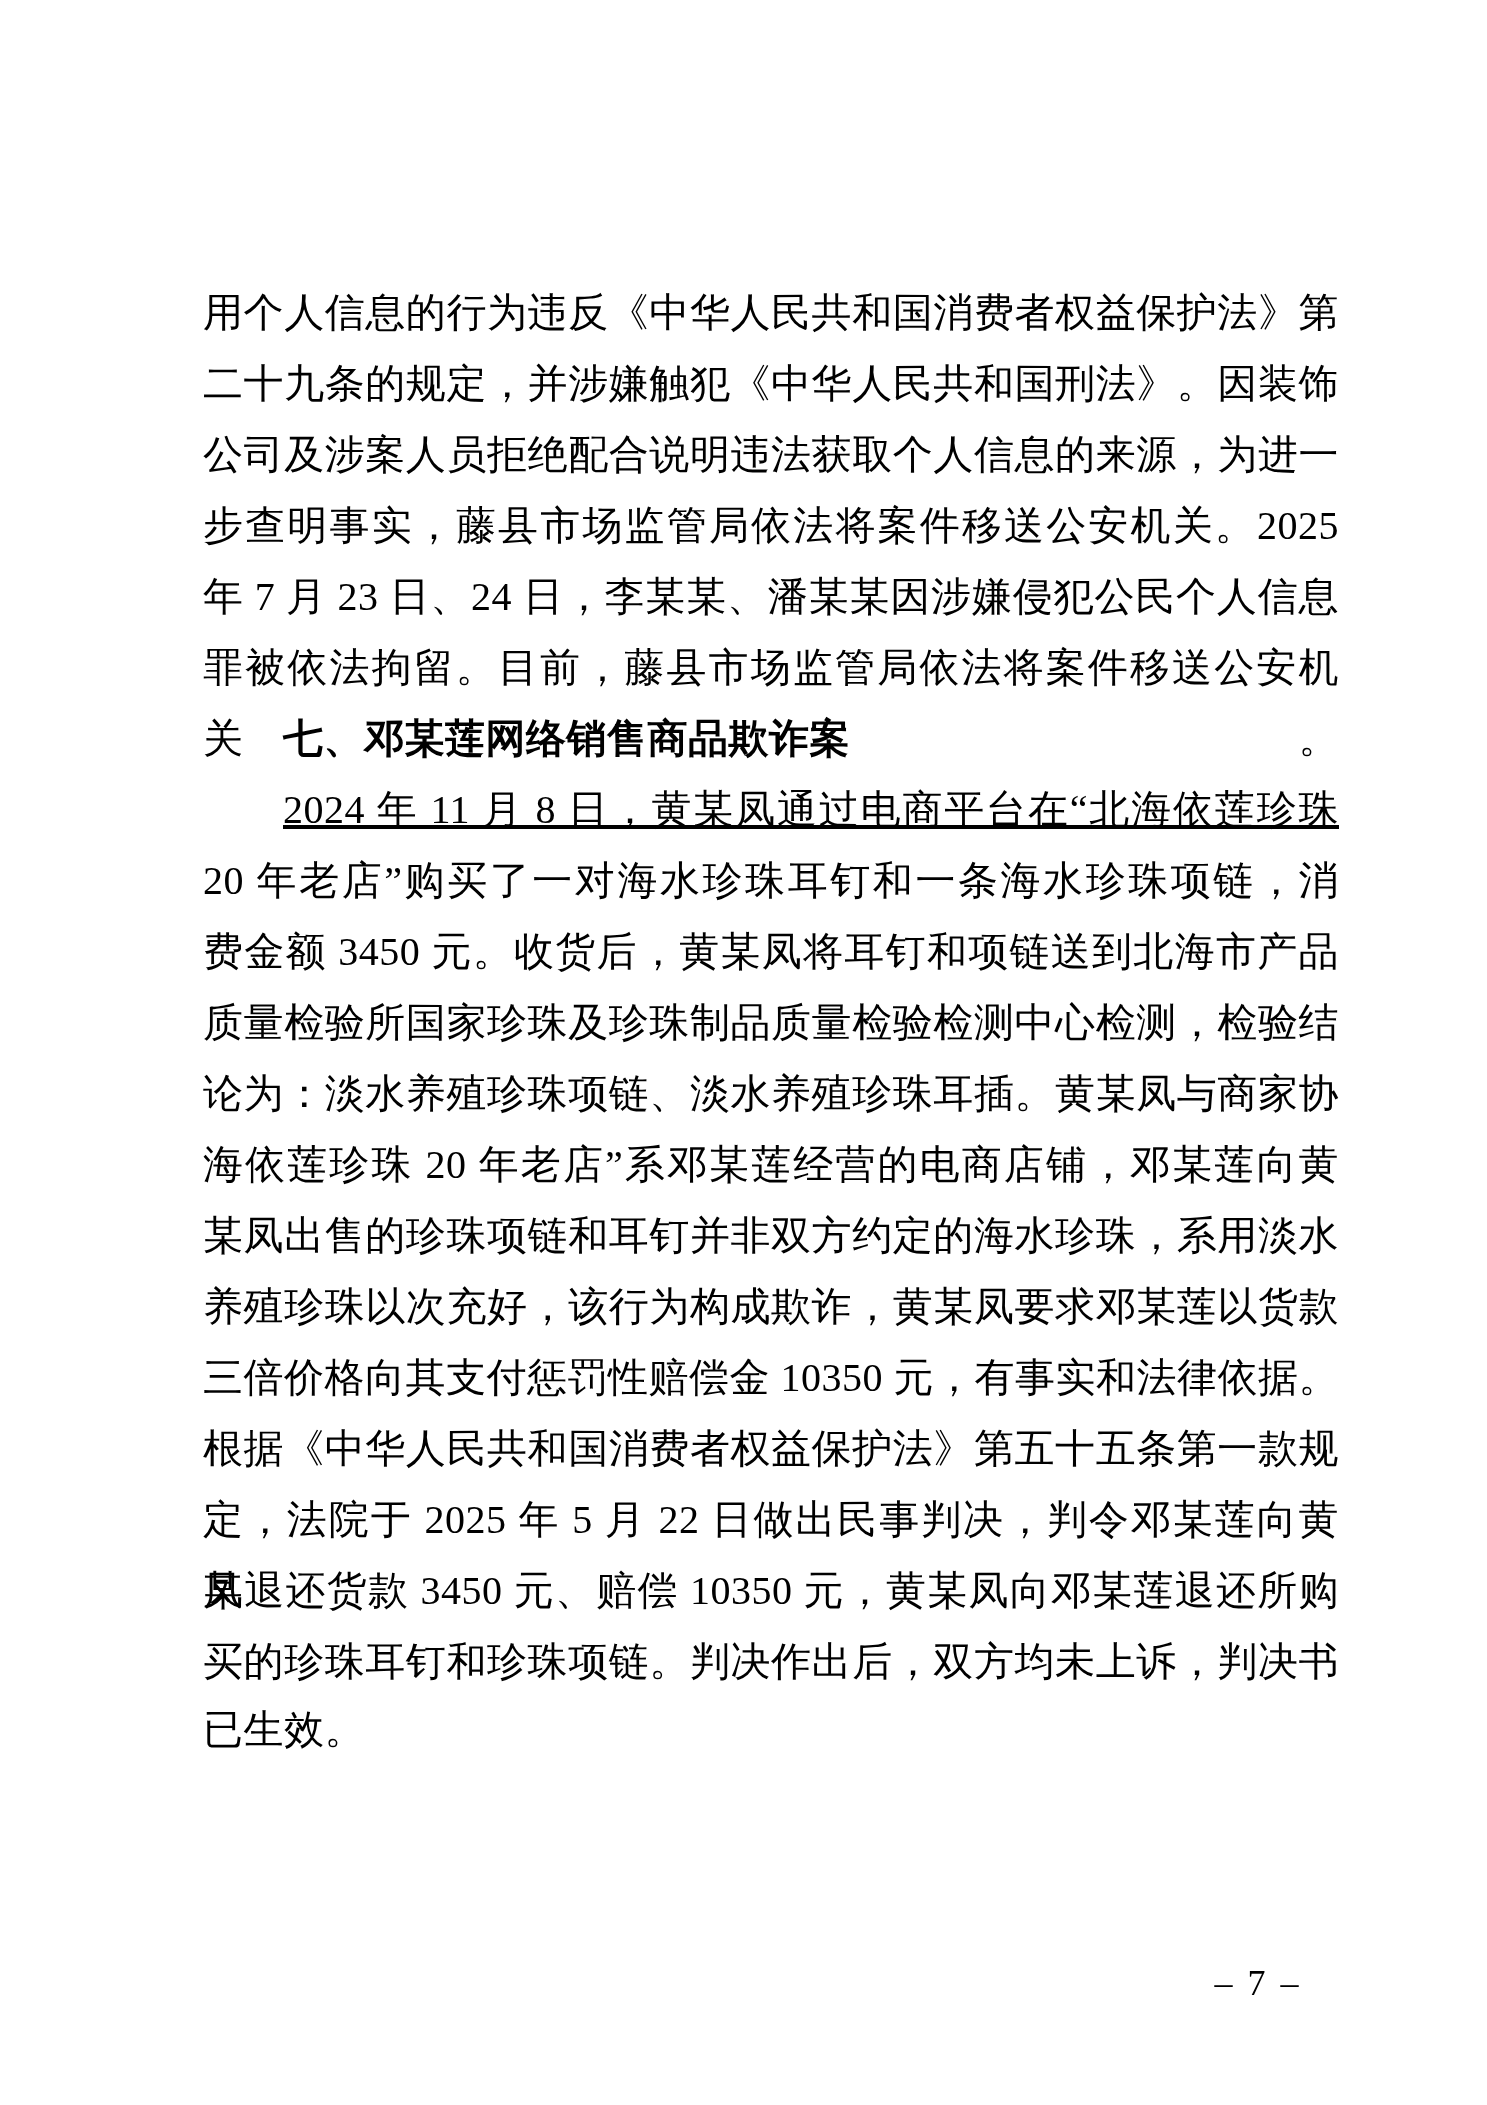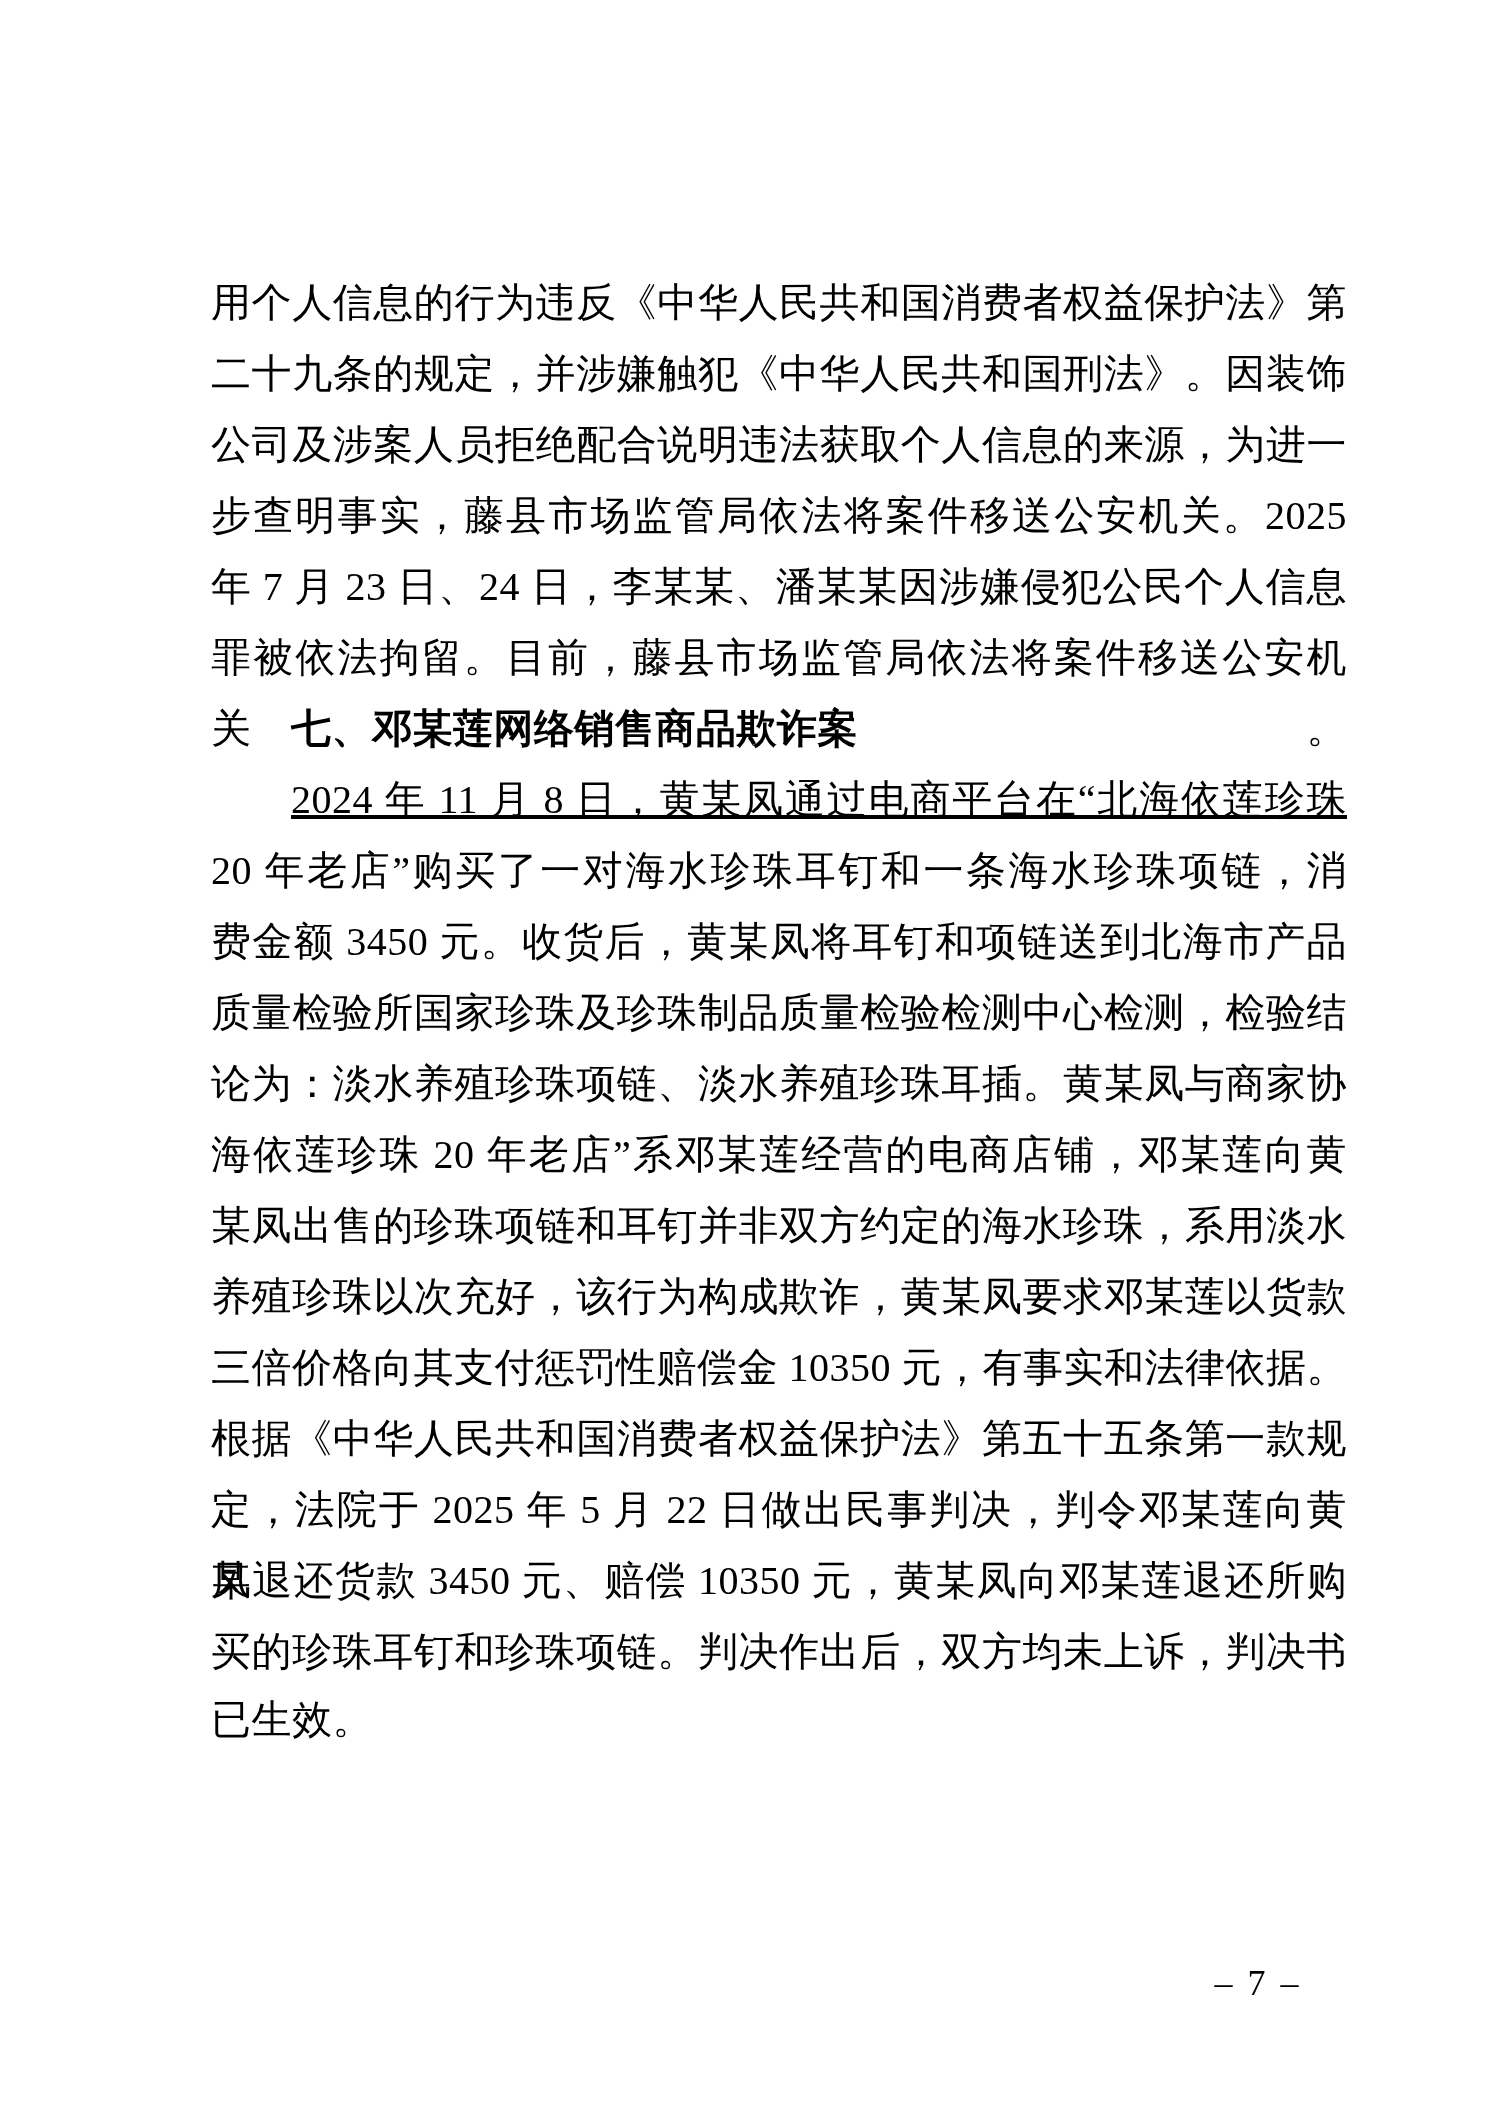--- a/index.html
+++ b/index.html
@@ -8,23 +8,22 @@
     width: 1487px;
     height: 2105px;
     background: #ffffff;
     color: #000000;
     font-family: "Liberation Serif", "DejaVu Serif", serif;
     overflow: hidden;
   }
   .textblock {
     position: absolute;
     left: 203px;
-    top: 267px;
+    top: 277px;
     width: 1136px;
-    margin-left: 8px;
   }
   .line {
     font-size: 40px;
     line-height: 71px;
     height: 71px;
     text-align: justify;
     text-align-last: justify;
     letter-spacing: 0.5px;
   }
   .line.indent { text-indent: 2em; text-decoration: underline; }

